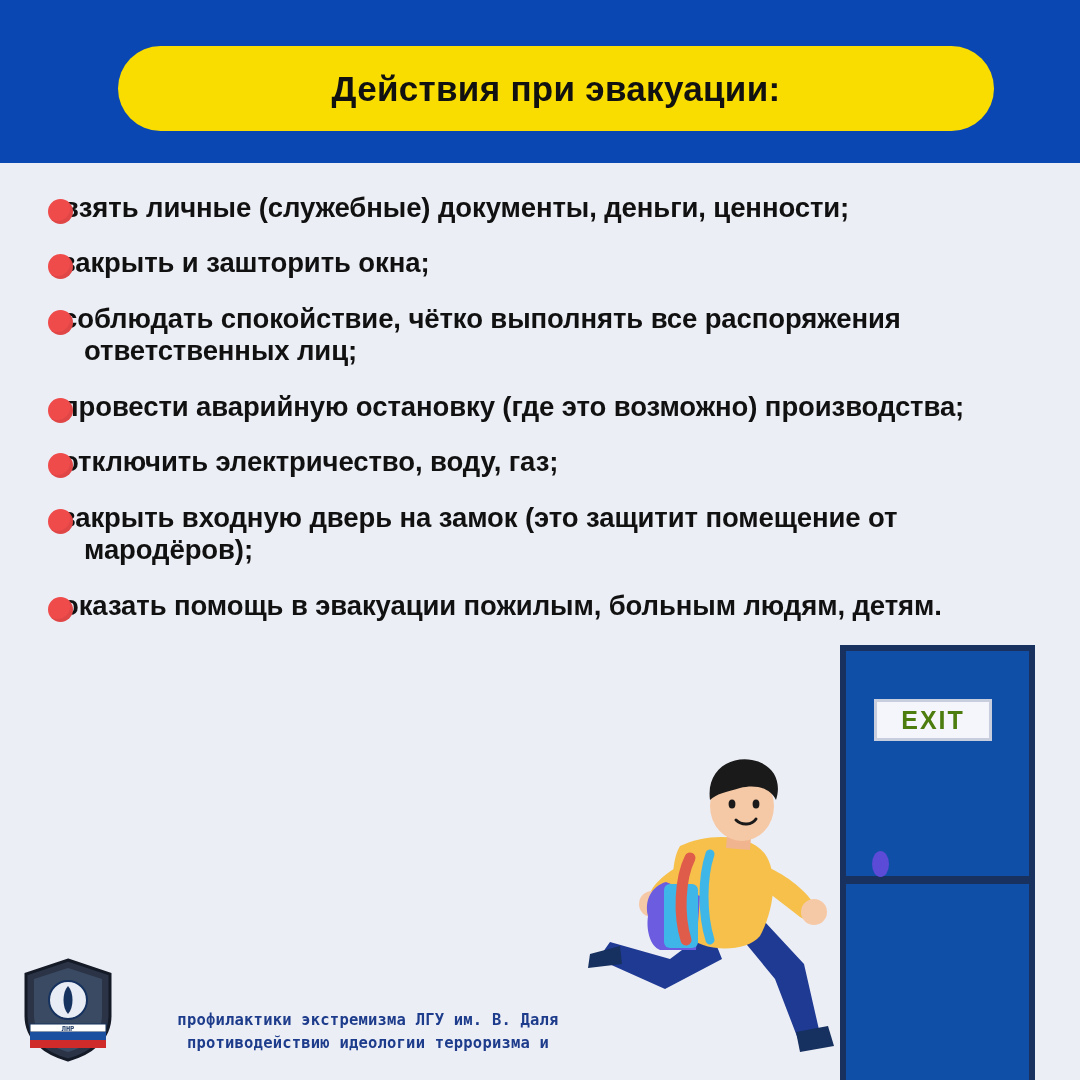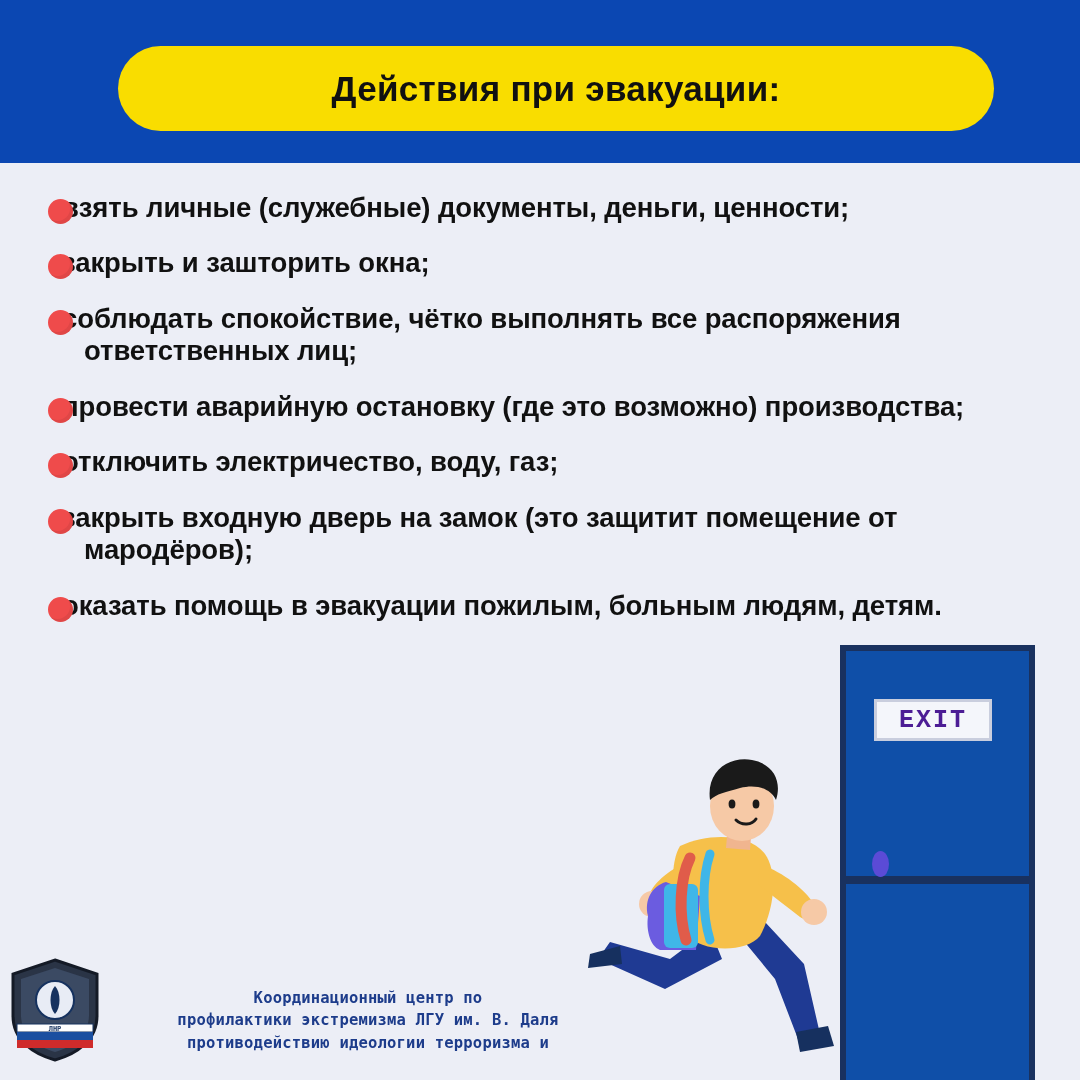--- a/index.html
+++ b/index.html
@@ -121,45 +121,44 @@
     width: 118px;
     height: 42px;
     background: #f4f6fb;
     border: 3px solid #c9cede;
     box-sizing: border-box;
     display: flex;
     align-items: center;
     justify-content: center;
   }
   .exit-sign span {
-    color: #4c1d95;
+    color: #4d7c0f;
     font-size: 25px;
     font-weight: bold;
     letter-spacing: 2px;
-    font-family: Liberation Mono, monospace;
   }
   
   .runner {
     position: absolute;
     left: 560px;
     bottom: 16px;
     width: 330px;
     height: 310px;
   }
   
   .footer {
     position: absolute;
     left: 0;
     bottom: 14px;
     width: 1080px;
     height: 110px;
   }
   .emblem {
     position: absolute;
-    left: 7px;
+    left: 20px;
     bottom: 4px;
     width: 96px;
     height: 104px;
   }
   .footer-text {
     position: absolute;
     left: 108px;
     bottom: 12px;
     width: 520px;
     font-family: "DejaVu Sans Mono", monospace;
@@ -275,19 +274,18 @@
         <path d="M48 10 L82 21 L82 57 C82 77 66 89 48 94 C30 89 14 77 14 57 L14 21 Z" fill="#3b4a63"></path>
         <circle cx="48" cy="42" r="19" fill="#e8ecf5" stroke="#16325f" stroke-width="2"></circle>
         <path d="M48 28 C54 34 54 50 48 56 C42 50 42 34 48 28 Z" fill="#16325f"></path>
         <rect x="10" y="66" width="76" height="8" fill="#ffffff" stroke="#16325f" stroke-width="1"></rect>
         <rect x="10" y="74" width="76" height="8" fill="#1b4fa0"></rect>
         <rect x="10" y="82" width="76" height="8" fill="#cf2b2b"></rect>
         <text x="48" y="73" font-family="DejaVu Sans Mono, monospace" font-size="7" font-weight="bold" fill="#16325f" text-anchor="middle">ЛНР</text>
       </svg>
     </div>
     <div class="footer-text">
-      <div>Координационный центр по</div>
       <div>профилактики экстремизма ЛГУ им. В. Даля</div>
       <div>противодействию идеологии терроризма и</div>
     </div>
   </div>
 
 </div>
 
 </body></html>

